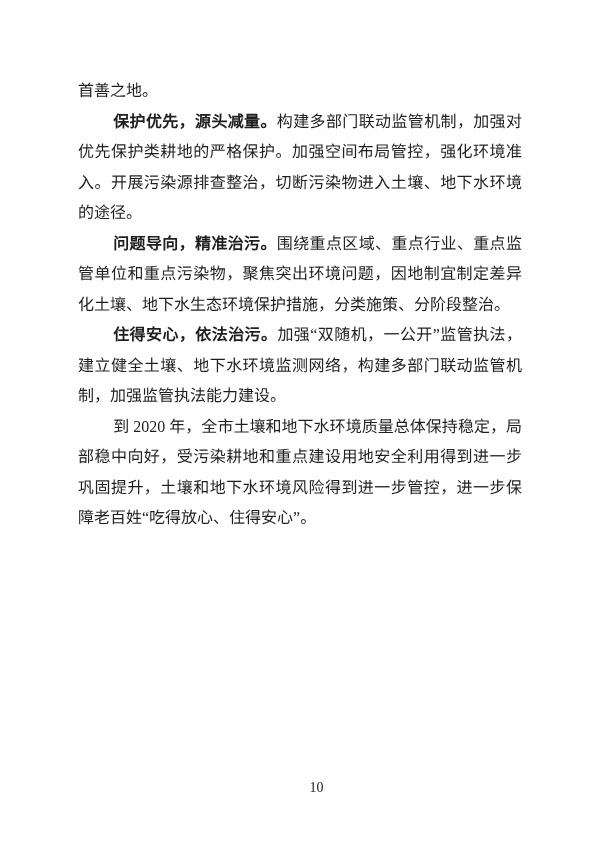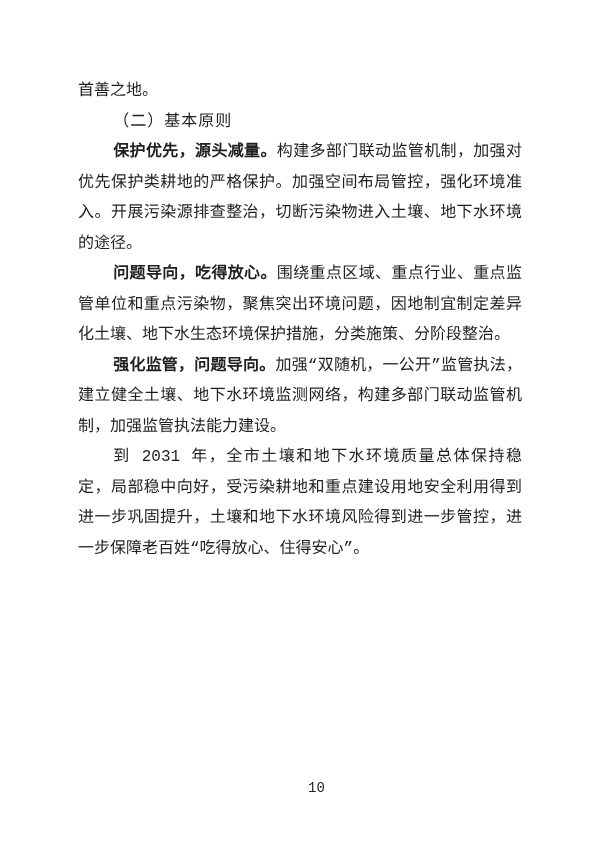--- a/index.html
+++ b/index.html
@@ -6,21 +6,21 @@
     margin: 0;
     padding: 0;
     background: #ffffff;
   }
   .page {
     position: relative;
     width: 589px;
     height: 848px;
     background: #ffffff;
     overflow: hidden;
-    font-family: Liberation Mono, monospace;
+    font-family: Liberation Serif, serif;
   }
   .content {
     position: absolute;
     left: 78px;
     top: 76px;
     width: 444px;
     font-size: 16px;
     line-height: 30.5px;
     color: #1f1f1f;
     text-align: justify;
@@ -53,29 +53,28 @@
   }
 </style>
 </head>
 <body>
 
 <div class="page">
   <div class="content">
 
     <p class="para continuation">首善之地。</p>
 
-    <p class="para heading">（二）基本原则</p>
 
     <p class="para"><b class="lead">保护优先，源头减量。</b><span>构建多部门联动监管机制，加强对优先保护类耕地的严格保护。加强空间布局管控，强化环境准入。开展污染源排查整治，切断污染物进入土壤、地下水环境的途径。</span></p>
 
-    <p class="para"><b class="lead">问题导向，吃得放心。</b><span>围绕重点区域、重点行业、重点监管单位和重点污染物，聚焦突出环境问题，因地制宜制定差异化土壤、地下水生态环境保护措施，分类施策、分阶段整治。</span></p>
+    <p class="para"><b class="lead">问题导向，精准治污。</b><span>围绕重点区域、重点行业、重点监管单位和重点污染物，聚焦突出环境问题，因地制宜制定差异化土壤、地下水生态环境保护措施，分类施策、分阶段整治。</span></p>
 
 
-    <p class="para"><b class="lead">强化监管，问题导向。</b><span>加强“双随机，一公开”监管执法，建立健全土壤、地下水环境监测网络，构建多部门联动监管机制，加强监管执法能力建设。</span></p>
+    <p class="para"><b class="lead">住得安心，依法治污。</b><span>加强“双随机，一公开”监管执法，建立健全土壤、地下水环境监测网络，构建多部门联动监管机制，加强监管执法能力建设。</span></p>
 
 
-    <p class="para">到 2031 年，全市土壤和地下水环境质量总体保持稳定，局部稳中向好，受污染耕地和重点建设用地安全利用得到进一步巩固提升，土壤和地下水环境风险得到进一步管控，进一步保障老百姓“吃得放心、住得安心”。</p>
+    <p class="para">到 2020 年，全市土壤和地下水环境质量总体保持稳定，局部稳中向好，受污染耕地和重点建设用地安全利用得到进一步巩固提升，土壤和地下水环境风险得到进一步管控，进一步保障老百姓“吃得放心、住得安心”。</p>
 
 
   </div>
 
   <div class="page-footer">10</div>
 </div>
 
 </body></html>

